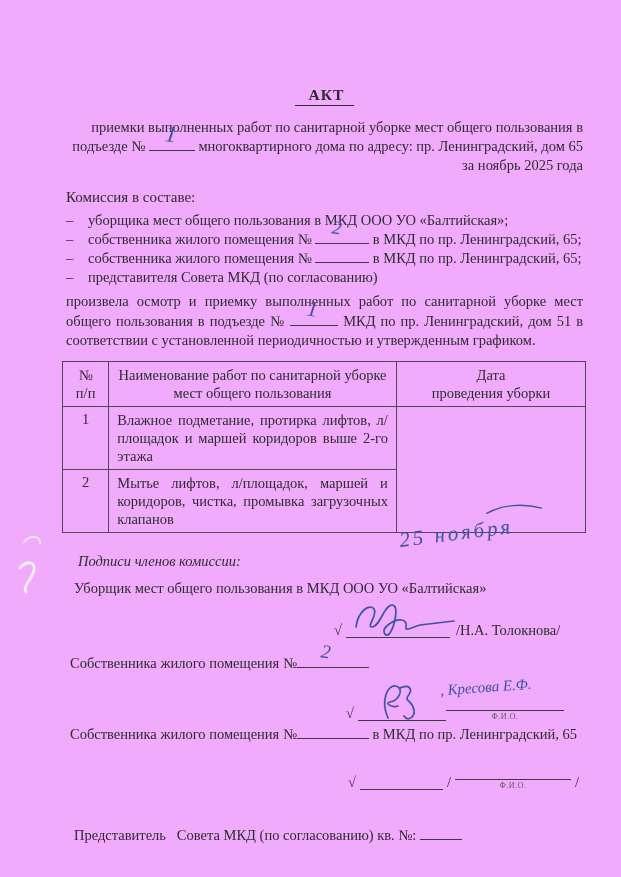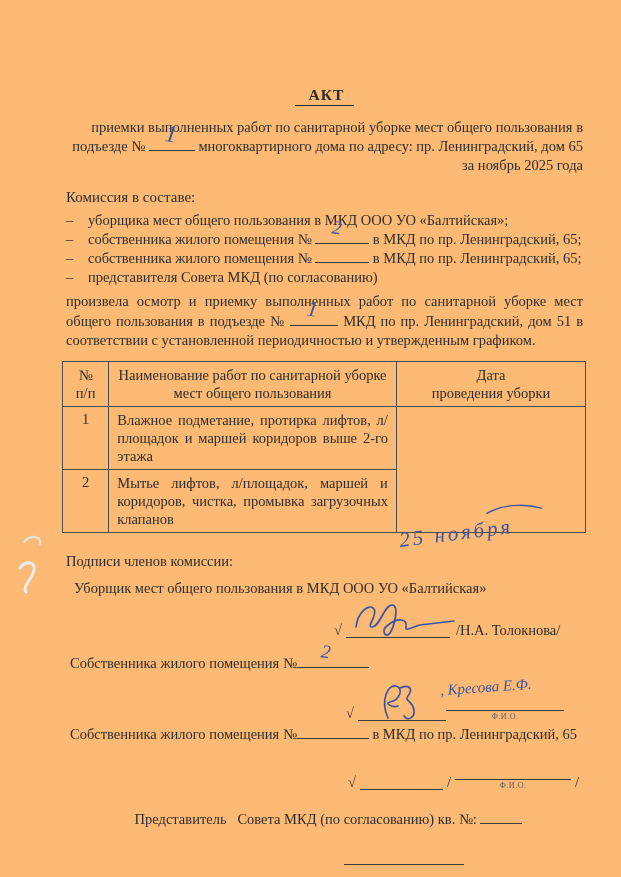--- a/index.html
+++ b/index.html
@@ -1,19 +1,19 @@
 <!DOCTYPE html>
 <html><head>
 <meta charset="utf-8">
 <style>
   html,body{margin:0;padding:0;background:#ffffff;}
   .page{
     position:relative;
     width:621px;height:877px;
-    background:#fdba74;
+    background:#f0abfc;
     font-family:"Liberation Serif", serif;
     color:#2d2d2d;
     font-size:14.5px;
     box-sizing:border-box;
     padding:86px 38px 20px 66px;
     overflow:hidden;
   }
   .center{text-align:right;}
   .title-wrap{text-align:center;}
   .title{
@@ -72,21 +72,21 @@
   .date-hw{
     position:absolute;
     left:2px;bottom:-12px;
     font-size:21px;
     letter-spacing:3px;
     transform:rotate(-7deg);
     white-space:nowrap;
     line-height:1;
   }
   .date-hw-bar{position:absolute;left:88px;bottom:14px;width:60px;}
-  .sig-heading{margin-top:20px;}
+  .sig-heading{margin-top:20px;margin-left:12px;font-style:italic;}
   .sig-label{margin-top:10px;margin-left:8px;}
   .owner-label{margin-top:16px;margin-left:4px;}
   .pre-space{white-space:pre-wrap;}
   .sig-row{
     position:relative;
     display:flex;
     align-items:flex-end;
     line-height:15px;
   }
   .check{margin-right:4px;color:#3f3f3f;}
@@ -258,21 +258,21 @@
     <span class="check">√</span>
     <span class="seg" style="width:104px;"></span>
     <span class="sep">/</span>
     <span class="seg-wrap">
       <span class="seg" style="width:116px;"></span>
       <span class="fio">Ф.И.О.</span>
     </span>
     <span class="sep">/</span>
   </div>
 
-  <div class="sig-label" style="margin-top:20px;text-align:center;">
+  <div class="sig-label" style="margin-top:36px;">
     <span class="pre-space">Представитель   Совета МКД (по согласованию) кв. №:</span>
     <span class="blank" style="width:42px;"></span>
   </div>
 
   <div class="sig-row" style="margin-top:22px;margin-left:278px;">
 
     <span class="seg-wrap">
       <span class="seg" style="width:120px;"></span>
 
     </span>

